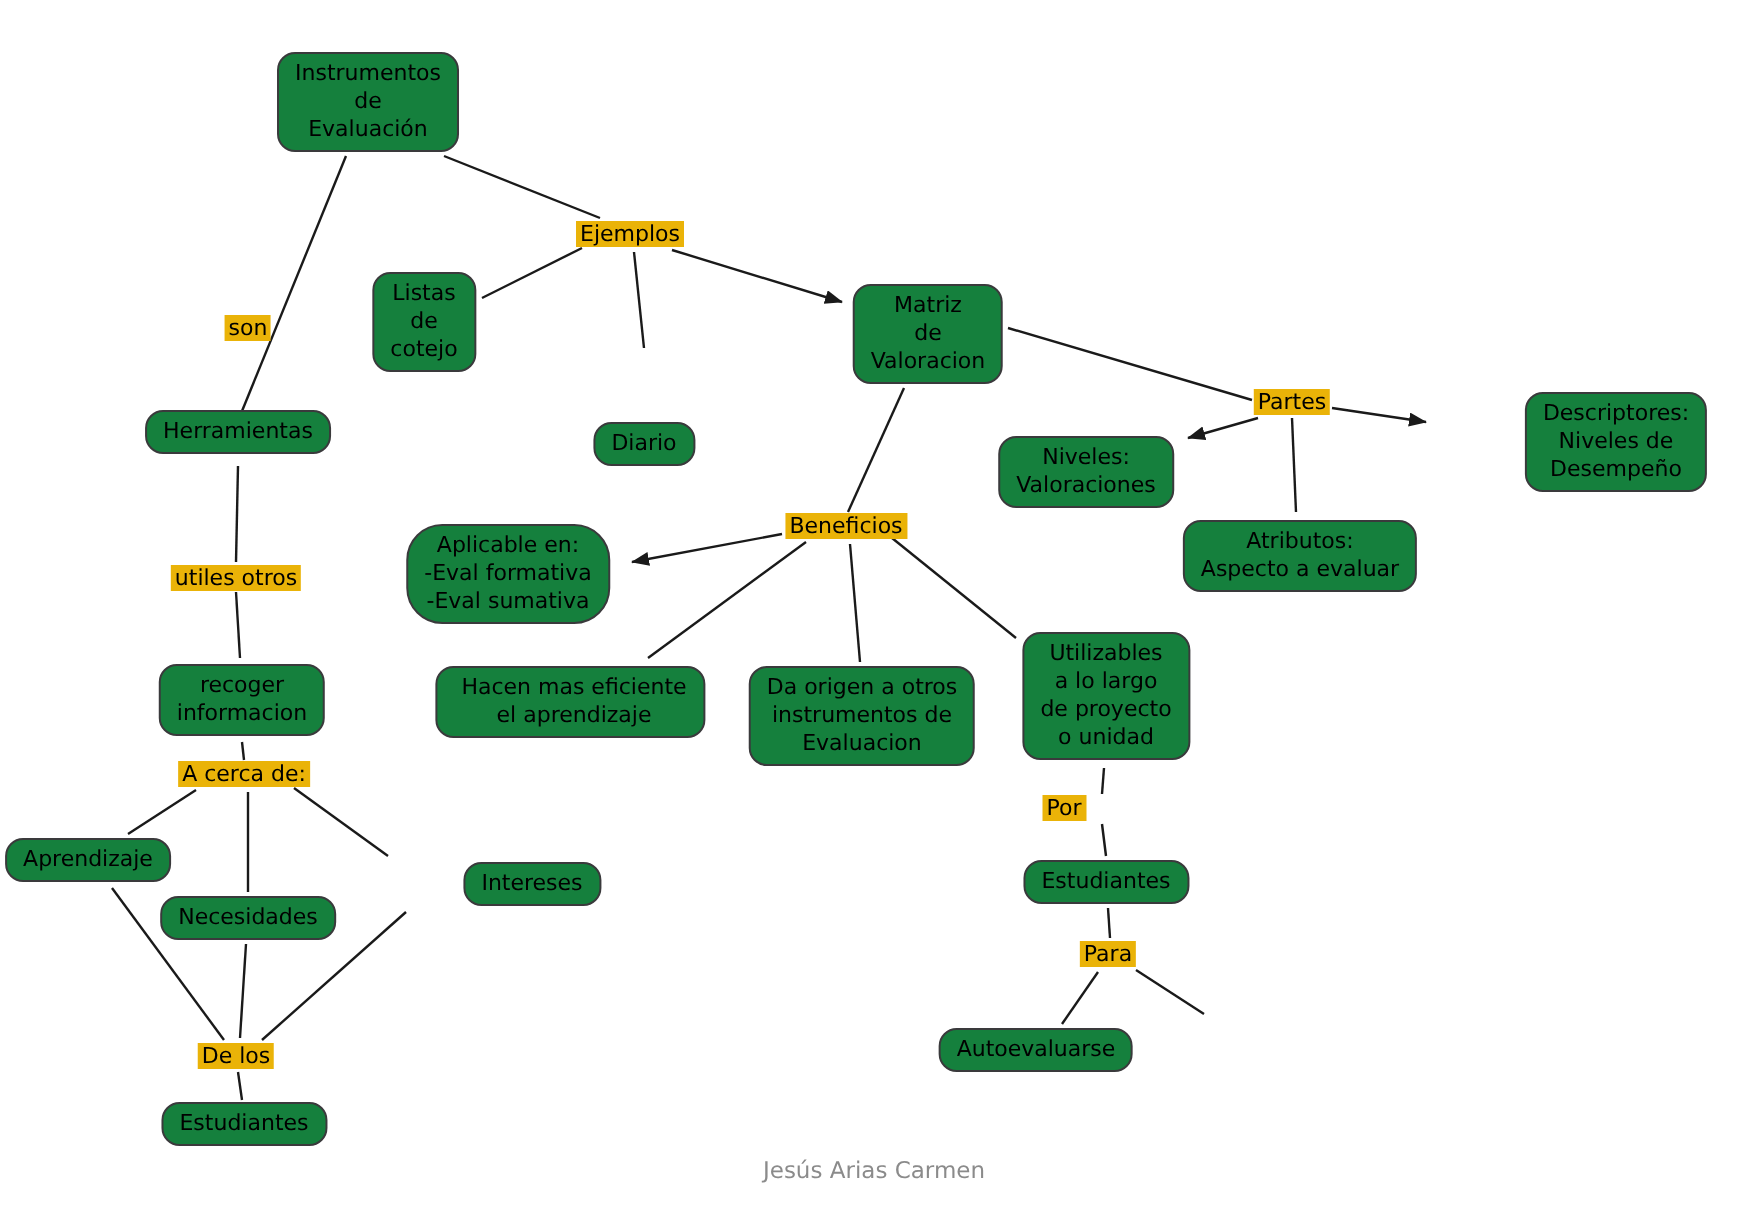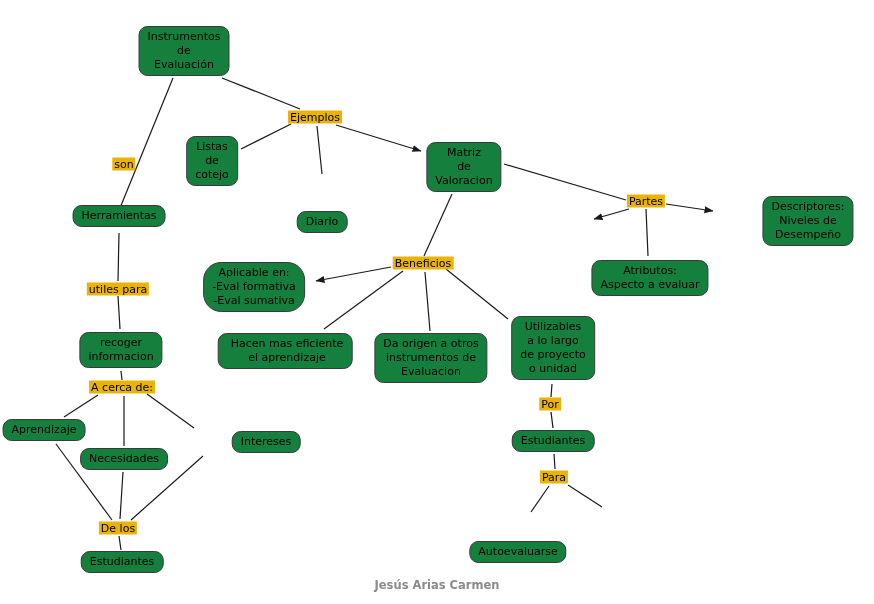--- a/index.html
+++ b/index.html
@@ -43,21 +43,20 @@
     line-height: 13px;
     color: #000000;
     white-space: nowrap;
   }
   .signature {
     position: absolute;
     transform: translate(-50%, -50%);
     font-size: 11.5px;
     color: #8b8b8b;
     white-space: nowrap;
-    font-weight: bold;
   }
 </style>
 </head>
 <body>
 
 <div id="canvas">
 
   <svg id="wires" viewBox="0 0 874 604" xmlns="http://www.w3.org/2000/svg">
     <defs>
       <marker id="arrow" markerWidth="11" markerHeight="9" refX="8.5" refY="3.5" orient="auto" markerUnits="userSpaceOnUse">
@@ -122,51 +121,53 @@
   <div class="node" style="left:184px; top:51px;">Instrumentos
 de
 Evaluación</div>
   <div class="node" style="left:212px; top:161px;">Listas
 de
 cotejo</div>
   <div class="node" style="left:322px; top:186px;margin-top:36px;">Diario</div>
   <div class="node" style="left:464px; top:167px;">Matriz
 de
 Valoracion</div>
+  <div class="node" style="left:543px; top:236px;">Niveles:
+Valoraciones</div>
   <div class="node" style="left:650px; top:278px;">Atributos:
 Aspecto a evaluar</div>
   <div class="node" style="left:794px; top:221px;margin-left:14px;">Descriptores:
 Niveles de Desempeño</div>
   <div class="node" style="left:119px; top:216px;">Herramientas</div>
   <div class="node" style="left:121px; top:350px;">recoger
 informacion</div>
   <div class="node" style="left:254px; top:287px;border-radius:18px;">Aplicable en:
 -Eval formativa
 -Eval sumativa</div>
   <div class="node" style="left:285px; top:351px;padding-left:12px;">Hacen mas eficiente
 el aprendizaje</div>
   <div class="node" style="left:553px; top:348px;">Utilizables
 a lo largo
 de proyecto
 o unidad</div>
   <div class="node" style="left:431px; top:358px;">Da origen a otros
 instrumentos de
 Evaluacion</div>
   <div class="node" style="left:553px; top:441px;">Estudiantes</div>
-  <div class="node" style="left:518px; top:525px;margin-top:27px;">Autoevaluarse</div>
+  <div class="node" style="left:518px; top:525px;">Autoevaluarse</div>
   <div class="node" style="left:44px;  top:430px;">Aprendizaje</div>
   <div class="node" style="left:124px; top:459px;">Necesidades</div>
   <div class="node" style="left:218px; top:442px;margin-left:48px;">Intereses</div>
   <div class="node" style="left:122px; top:562px;">Estudiantes</div>
 
   <div class="link-label" style="left:124px; top:164px;">son</div>
   <div class="link-label" style="left:315px; top:117px;">Ejemplos</div>
   <div class="link-label" style="left:646px; top:201px;">Partes</div>
   <div class="link-label" style="left:423px; top:263px;">Beneficios</div>
-  <div class="link-label" style="left:118px; top:289px;">utiles para</div>
+  <div class="link-label" style="left:118px; top:289px;">utiles otros</div>
   <div class="link-label" style="left:122px; top:387px;">A cerca de:</div>
   <div class="link-label" style="left:118px; top:528px;">De los</div>
-  <div class="link-label" style="left:550px; top:404px;">Por</div>
+  <div class="link-label" style="left:532px; top:404px;">Por</div>
   <div class="link-label" style="left:554px; top:477px;">Para</div>
 
   <div class="signature" style="left:437px; top:585px;">Jesús Arias Carmen</div>
 
 </div>
 
 </body></html>

